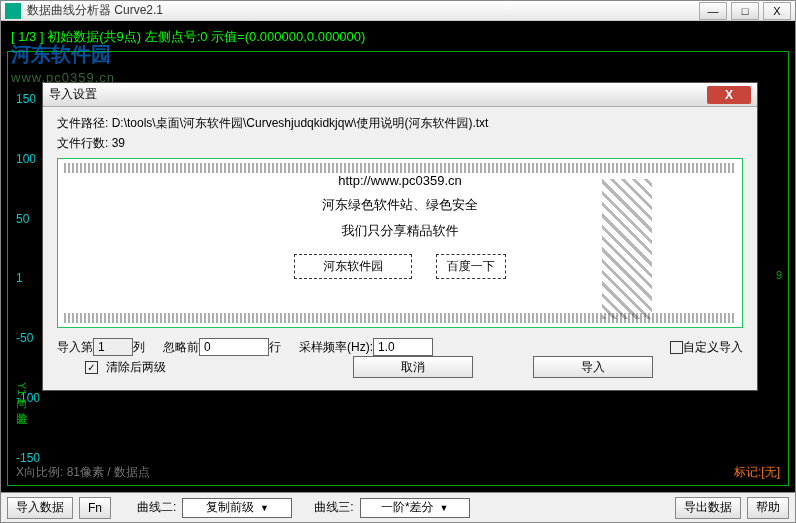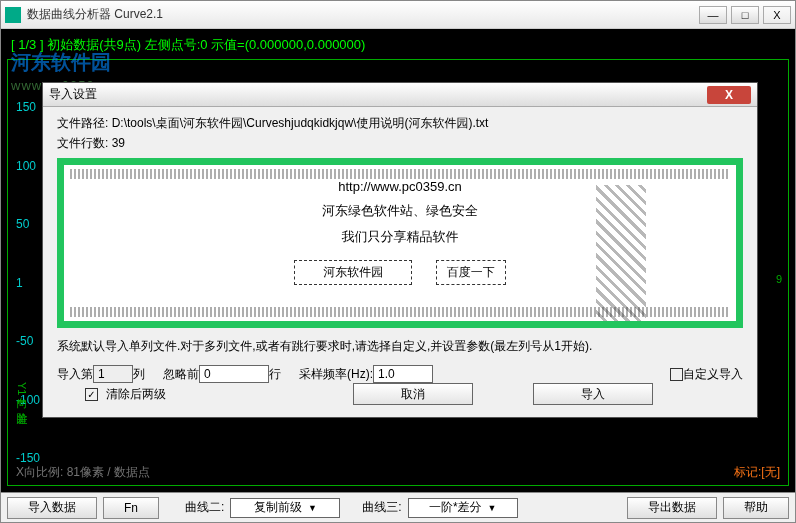--- a/index.html
+++ b/index.html
@@ -1,48 +1,48 @@
 <!DOCTYPE html>
 <html><head>
 <meta charset="utf-8">
 <style>
 *{box-sizing:border-box;margin:0;padding:0;font-family:"SimSun","宋体",sans-serif;font-size:12px}
 body{width:796px;height:523px;background:#f0f0f0;overflow:hidden;position:relative}
 .window{width:796px;height:523px;border:1px solid #888;background:#fff;display:flex;flex-direction:column}
-.titlebar{height:28px;background:linear-gradient(#fff,#e8e8e8);border-bottom:1px solid #ccc;display:flex;align-items:center;padding:0 4px}
+.titlebar{height:20px;background:linear-gradient(#fff,#e8e8e8);border-bottom:1px solid #ccc;display:flex;align-items:center;padding:0 4px}
 .appicon{width:16px;height:16px;background:#0a8;margin-right:6px}
 .title{flex:1;color:#333}
 .winbtns{display:flex;gap:4px}
 .winbtn{width:28px;height:18px;border:1px solid #aaa;background:linear-gradient(#fff,#ddd);display:flex;align-items:center;justify-content:center;font-family:Arial;font-size:11px}
 .winbtn.close{background:none;border-color:#aaa}
 .chartarea{flex:1;background:#000;position:relative;overflow:hidden;padding:6px}
 .wmark{position:absolute;top:20px;left:10px;opacity:.6}
 .wmark .t1{color:#08f;font-size:20px;font-weight:bold}
 .wmark .t2{color:#5a5;font-size:13px;margin-top:2px;letter-spacing:1px}
 .infobar{height:20px;color:#0f0;font-size:13px;display:flex;align-items:center;padding:0 4px}
 .chartbody{position:absolute;top:30px;left:6px;right:6px;bottom:6px;border:1px solid #0a0}
 .ylabels{position:absolute;left:8px;top:40px;bottom:20px;width:28px;display:flex;flex-direction:column;justify-content:space-between;color:#0cc;font-size:11px}
 .ylabels span{display:block}
 .rlab{position:absolute;right:6px;top:50%;color:#0a0;font-size:11px}
 .llab{position:absolute;left:6px;bottom:80px;color:#0a0;font-size:11px;writing-mode:vertical-rl}
 .xscale{position:absolute;left:8px;bottom:4px;color:#737373;font-size:12px}
 .markbox{position:absolute;right:8px;bottom:4px;color:#f97316;font-size:12px}
 .bottombar{height:30px;background:#f0f0f0;border-top:1px solid #888;display:flex;align-items:center;padding:2px 6px;gap:6px}
-.btn{height:22px;padding:0 20px;border:1px solid #888;background:linear-gradient(#fff,#e0e0e0);display:inline-flex;align-items:center;cursor:pointer}
+.btn{height:22px;padding:0 8px;border:1px solid #888;background:linear-gradient(#fff,#e0e0e0);display:inline-flex;align-items:center;cursor:pointer}
 .lbl{display:inline-flex;align-items:center}
 select,.combo{height:20px;border:1px solid #666;background:#fff;padding:0 4px;min-width:110px}
 .combo{display:inline-flex;align-items:center;justify-content:center}
 .combo::after{content:"▼";font-size:9px;margin-left:6px}
 .dialog{position:absolute;top:82px;left:42px;width:716px;background:#f0f0f0;border:1px solid #555;box-shadow:2px 2px 6px rgba(0,0,0,.4)}
 .dlgtitle{height:24px;background:linear-gradient(#fff,#ddd);display:flex;align-items:center;padding:0 6px;border-bottom:1px solid #aaa}
 .dlgtitle span{flex:1}
 .dlgclose{width:44px;height:18px;background:#c8453b;color:#fff;display:flex;align-items:center;justify-content:center;font-weight:bold;border-radius:2px}
 .dlgbody{padding:8px 14px 12px}
 .pathrow{margin-bottom:3px}
-.preview{border:7px solid #22c55e;background:#fff;height:170px;margin:6px 0 10px;padding:6px 8px;text-align:center;position:relative;overflow:hidden}
+.preview{border:1px solid #22c55e;background:#fff;height:170px;margin:6px 0 10px;padding:6px 8px;text-align:center;position:relative;overflow:hidden}
 .preview .line{margin:8px 0;font-size:13px}
 .pbox{display:inline-block;border:1px dashed #333;padding:3px 28px;margin:6px 10px}
 .pdeco{position:absolute;right:90px;top:20px;width:50px;height:140px;background:repeating-linear-gradient(45deg,#333 0 3px,transparent 3px 8px);opacity:.35}
 .pdeco2{position:absolute;left:6px;right:6px;top:4px;height:10px;background:repeating-linear-gradient(90deg,#333 0 2px,transparent 2px 4px);opacity:.4}
 .pdeco3{position:absolute;left:6px;right:6px;bottom:4px;height:10px;background:repeating-linear-gradient(90deg,#333 0 2px,transparent 2px 4px);opacity:.4}
 .hint{margin:6px 0 10px}
 .optrow{display:flex;align-items:center;gap:0;}
 .tinput{border:1px solid #666;background:#fff;height:18px;padding:0 4px}
 .w40{width:40px}.w70{width:70px}.w60{width:60px}
 .chk{width:13px;height:13px;border:1px solid #333;display:inline-block;text-align:center;line-height:11px;font-size:10px}
@@ -127,21 +127,20 @@
       <div class="line">http://www.pc0359.cn</div>
       <div class="line">河东绿色软件站、绿色安全</div>
       <div class="line">我们只分享精品软件</div>
       <div>
         <span class="pbox">河东软件园</span>
         <span class="pbox" style="padding:3px 10px">百度一下</span>
       </div>
       <div class="pdeco3"></div>
     </div>
 
-    <div class="hint">系统默认导入单列文件.对于多列文件,或者有跳行要求时,请选择自定义,并设置参数(最左列号从1开始).</div>
 
     <div class="optrow">
       <span>导入第</span>
       <input class="tinput w40" readonly="" style="background: rgb(238, 238, 238);" value="1">
       <span>列</span>
       <div style="width:18px"></div>
       <span>忽略前</span>
       <input class="tinput w70" value="0" style="">
       <span>行</span>
       <div style="width:18px"></div>

